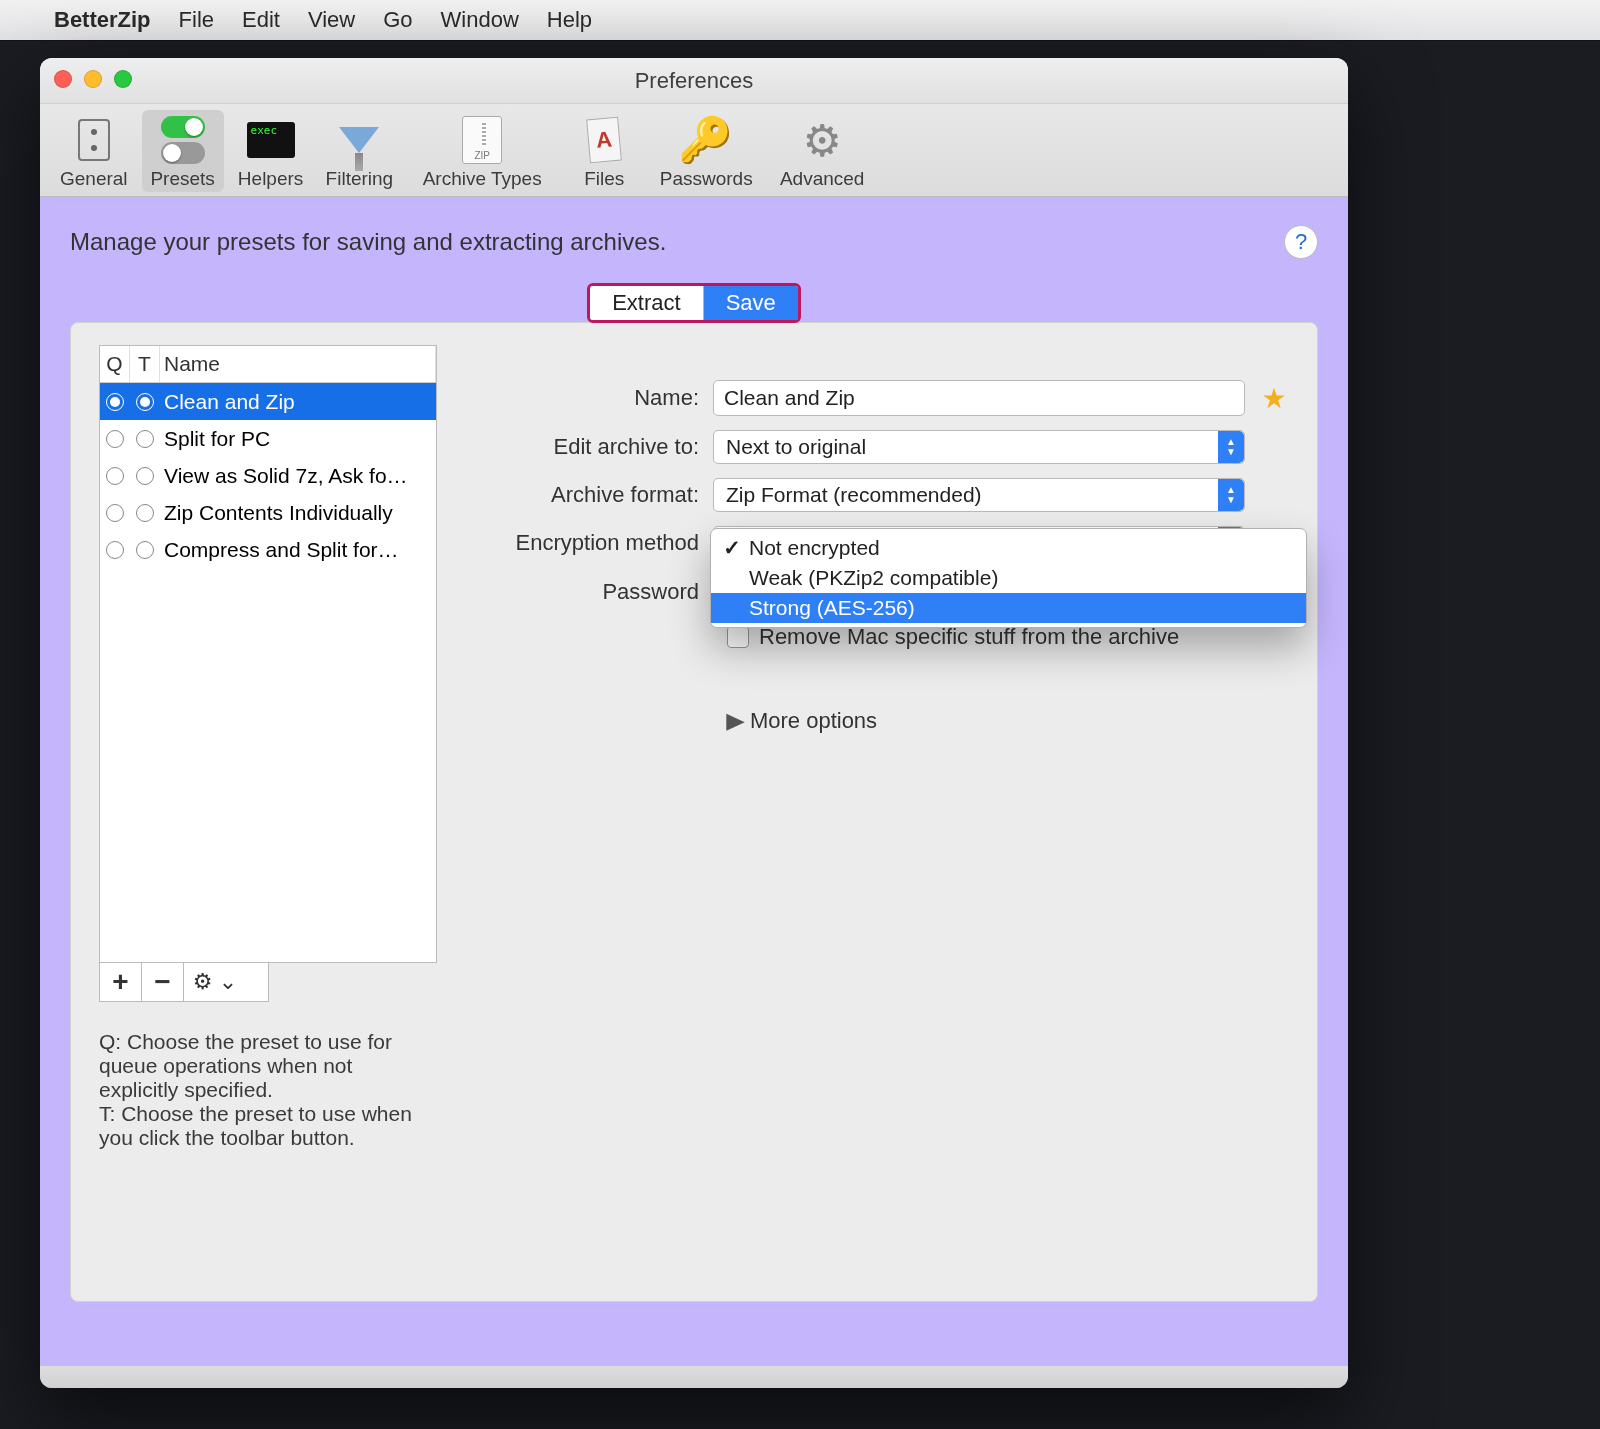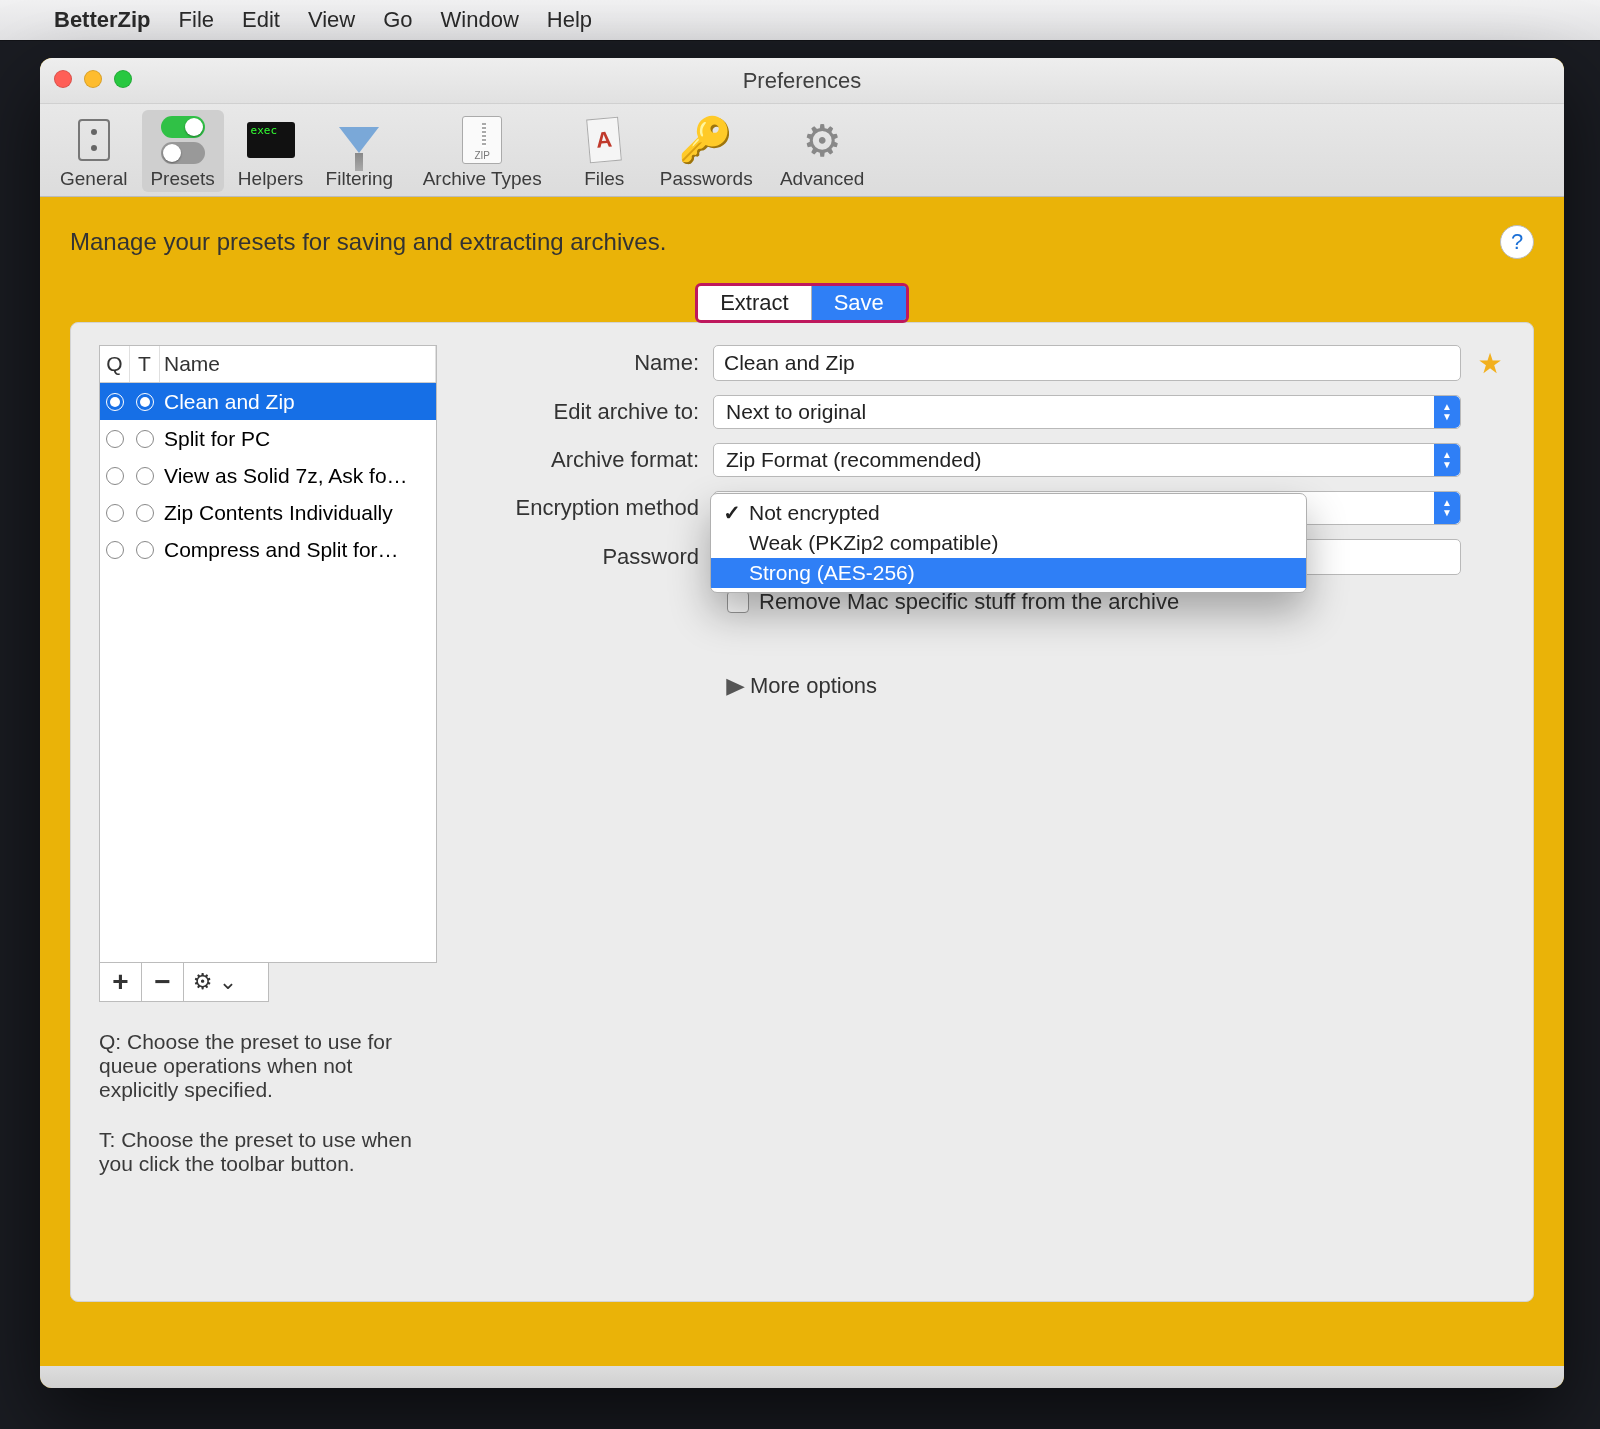--- a/index.html
+++ b/index.html
@@ -4,21 +4,21 @@
 <style>
   * { box-sizing: border-box; margin: 0; padding: 0; font-family: -apple-system, "Helvetica Neue", Arial, sans-serif; }
   body { width: 1600px; height: 1429px; background: #1a1c22; overflow: hidden; }
 
   
   .menubar { width: 100%; height: 40px; background: linear-gradient(#f1f1f2,#e2e2e4); display: flex; align-items: center; padding: 0 26px; gap: 28px; font-size: 22px; color: #2a2a2a; box-shadow: 0 1px 0 rgba(0,0,0,.3); }
   .menubar .apple { font-size: 26px; }
   .menubar .app { font-weight: 700; }
 
   
-  .window { position: absolute; left: 40px; top: 58px; width: 1524px; height: 1330px; background: #eab308; border-radius: 12px; box-shadow: 0 30px 80px rgba(0,0,0,.6); overflow: hidden; }
+  .window { position: absolute; left: 40px; top: 58px; width: 1308px; height: 1330px; background: #c4b5fd; border-radius: 12px; box-shadow: 0 30px 80px rgba(0,0,0,.6); overflow: hidden; }
 
   
   .titlebar { height: 46px; display: flex; align-items: center; justify-content: center; position: relative; background: linear-gradient(#eeeeee,#e1e1e1); border-bottom: 1px solid #d0d0d0; }
   .traffic { position: absolute; left: 14px; top: 12px; display: flex; gap: 12px; }
   .traffic span { width: 18px; height: 18px; border-radius: 50%; display: inline-block; border: 1px solid rgba(0,0,0,.15); }
   .tl-close { background: #ff5f57; } .tl-min { background: #febc2e; } .tl-max { background: #28c840; }
   .win-title { font-size: 22px; color: #3f3f3f; }
 
   
   .toolbar { background: linear-gradient(#e8e8e8,#dcdcdc); border-bottom: 1px solid #bbb; padding: 6px 12px 4px; display: flex; gap: 6px; }
@@ -74,24 +74,24 @@
   .row.sel .rad span.on::after{background:#fff;}
   .rname{flex:1;overflow:hidden;text-overflow:ellipsis;white-space:nowrap;padding-left:4px;}
 
   .list-btns{display:flex;border:1px solid #bcbcbc;border-top:0;width:170px;background:#fff;}
   .lbtn{width:42px;height:38px;border-right:1px solid #bcbcbc;display:flex;align-items:center;justify-content:center;font-size:22px;color:#333;}
   .lbtn.gear{width:62px;}
   .lbtn:last-child{border-right:none;}
   .heavy{font-weight:700;font-size:28px;line-height:1;}
 
   .explain{font-size:21px;color:#3a3a3a;margin-top:28px;}
-  .explain p+p{margin-top:26px;}
-
-  
-  .right{flex:1;position:relative;}
+  .explain p+p{}
+
+  
+  .right{flex:1;position:relative;margin-top:35px;}
   .frow{display:flex;align-items:center;margin-bottom:14px;}
   .flabel{width:250px;text-align:right;font-size:22px;color:#333;padding-right:14px;}
   .ftext{flex:1;height:36px;border:1px solid #b9b9b9;border-radius:5px;padding:0 10px;font-size:21px;background:#fff;color:#222;}
   .star{width:30px;height:30px;margin-left:14px;display:flex;align-items:center;justify-content:center;color:#f2b01e;font-size:28px;}
   .popup{flex:1;height:34px;border:1px solid #b9b9b9;border-radius:5px;background:#fff;display:flex;align-items:center;position:relative;font-size:21px;color:#222;padding:0 28px 0 12px;}
   .popup .arrows{position:absolute;right:0;top:0;bottom:0;width:26px;background:#2f7ff6;border-radius:0 5px 5px 0;display:flex;flex-direction:column;align-items:center;justify-content:center;color:#fff;font-size:10px;line-height:1;}
   .checkrow{display:flex;align-items:center;margin-left:264px;font-size:22px;color:#333;gap:10px;margin-top:4px;}
   .chk{width:22px;height:22px;border:1px solid #999;border-radius:4px;background:#fff;}
   .more{display:flex;align-items:center;gap:6px;margin-left:264px;margin-top:58px;font-size:22px;color:#333;}
   .disc{display:inline-block;transform:scaleX(1.1);color:#555;}

